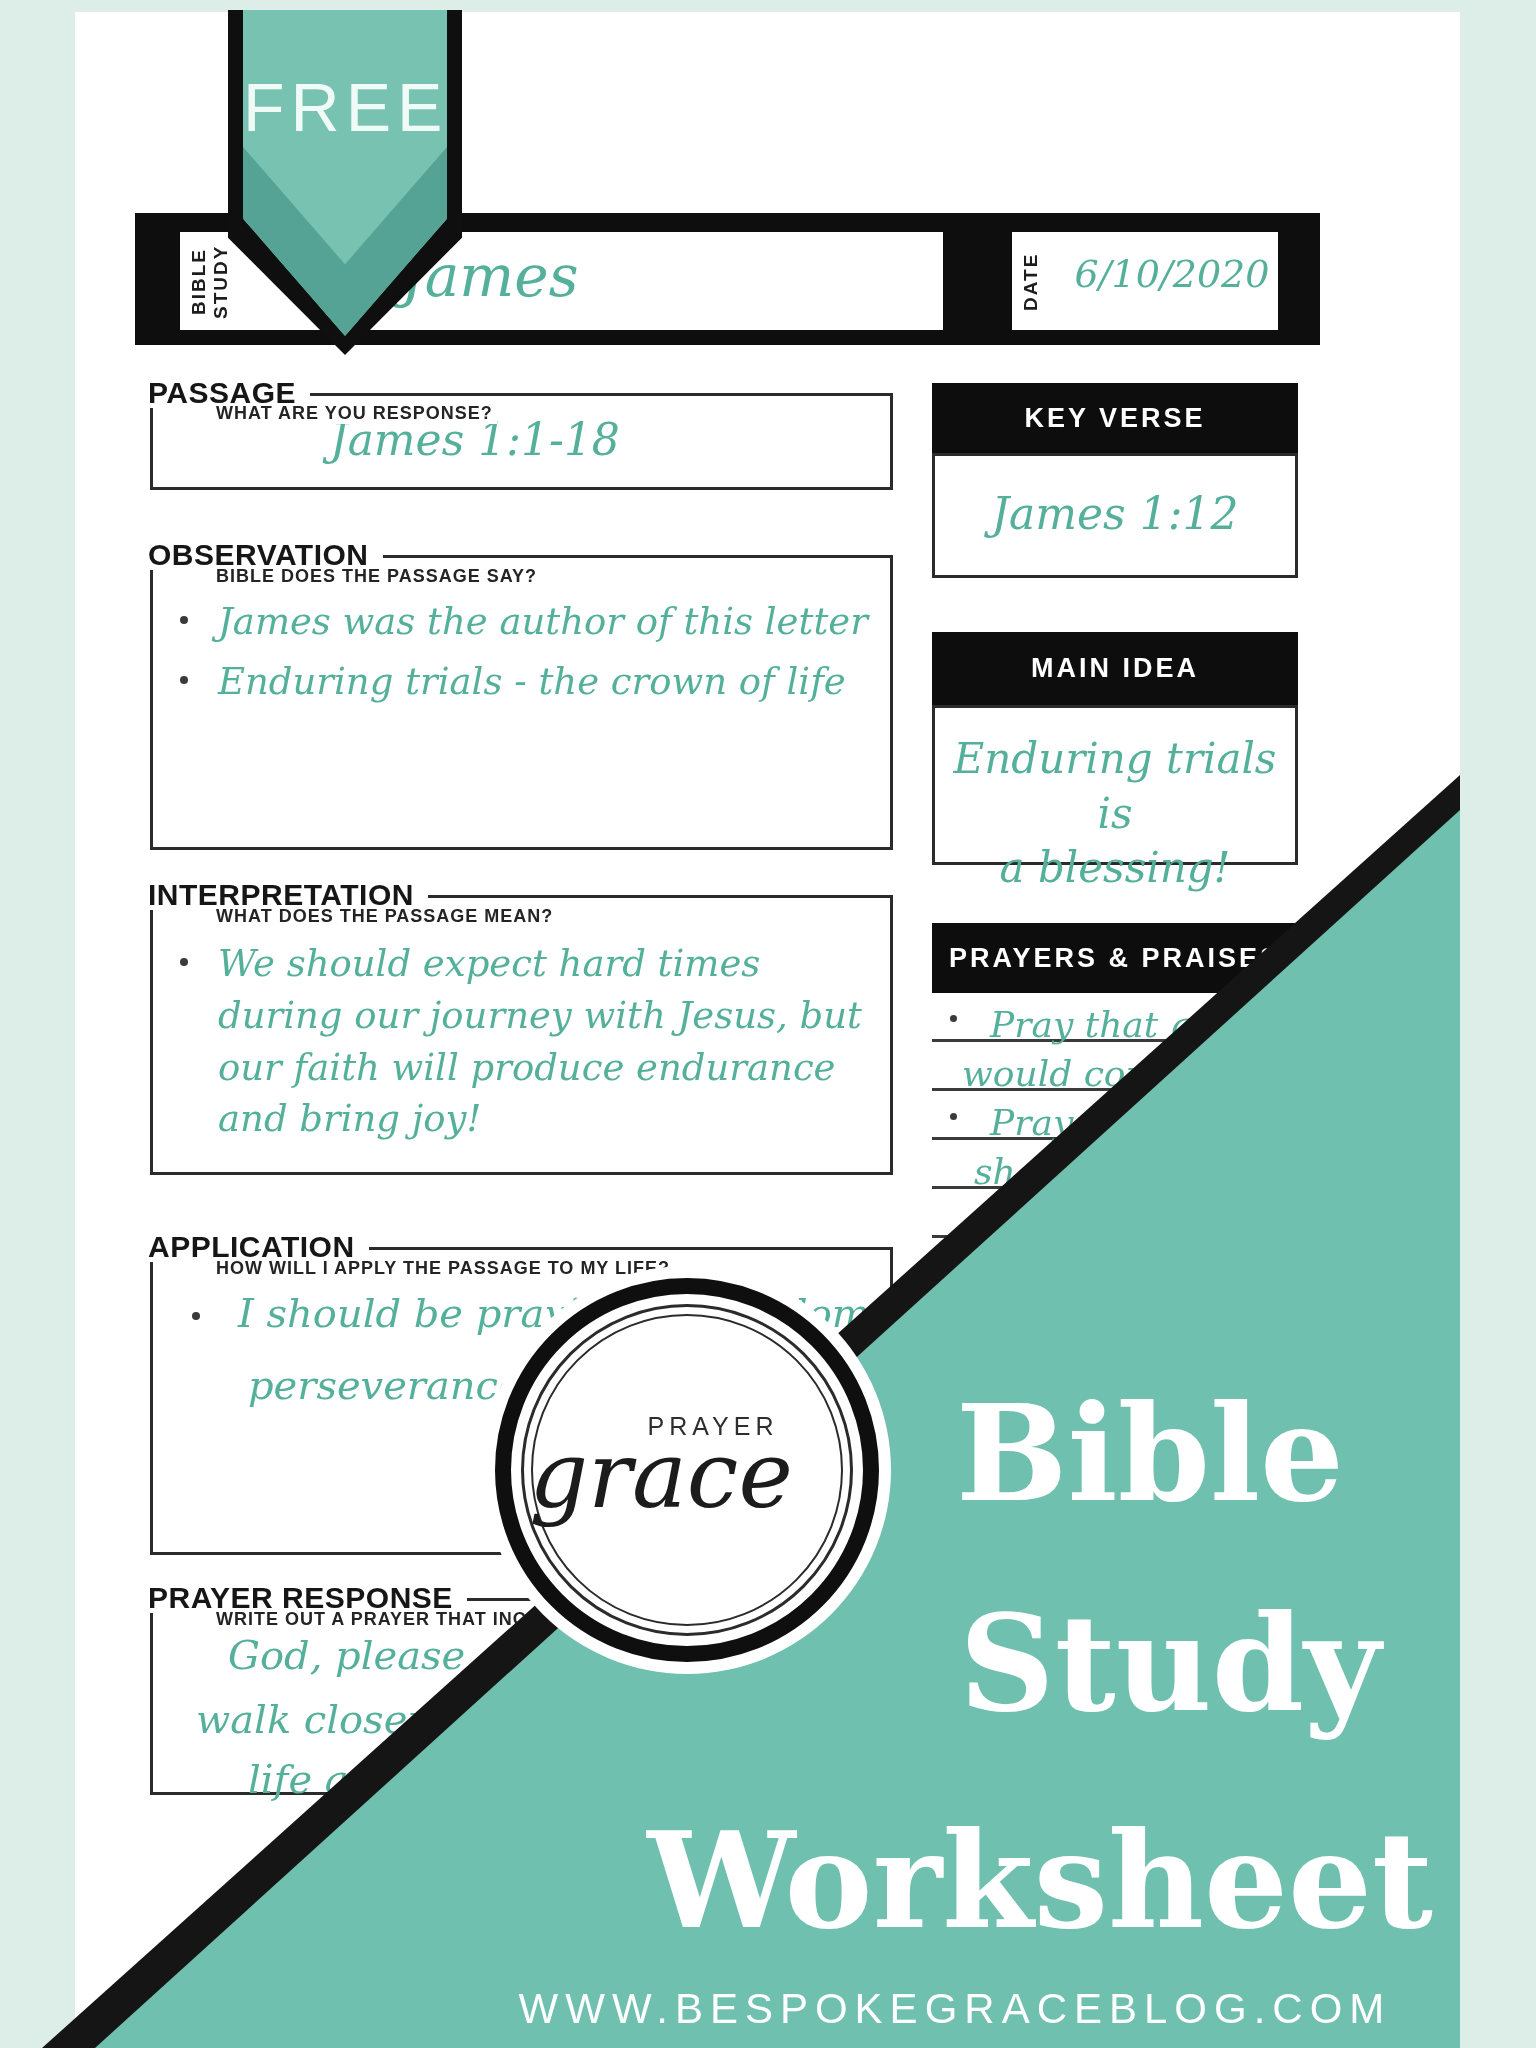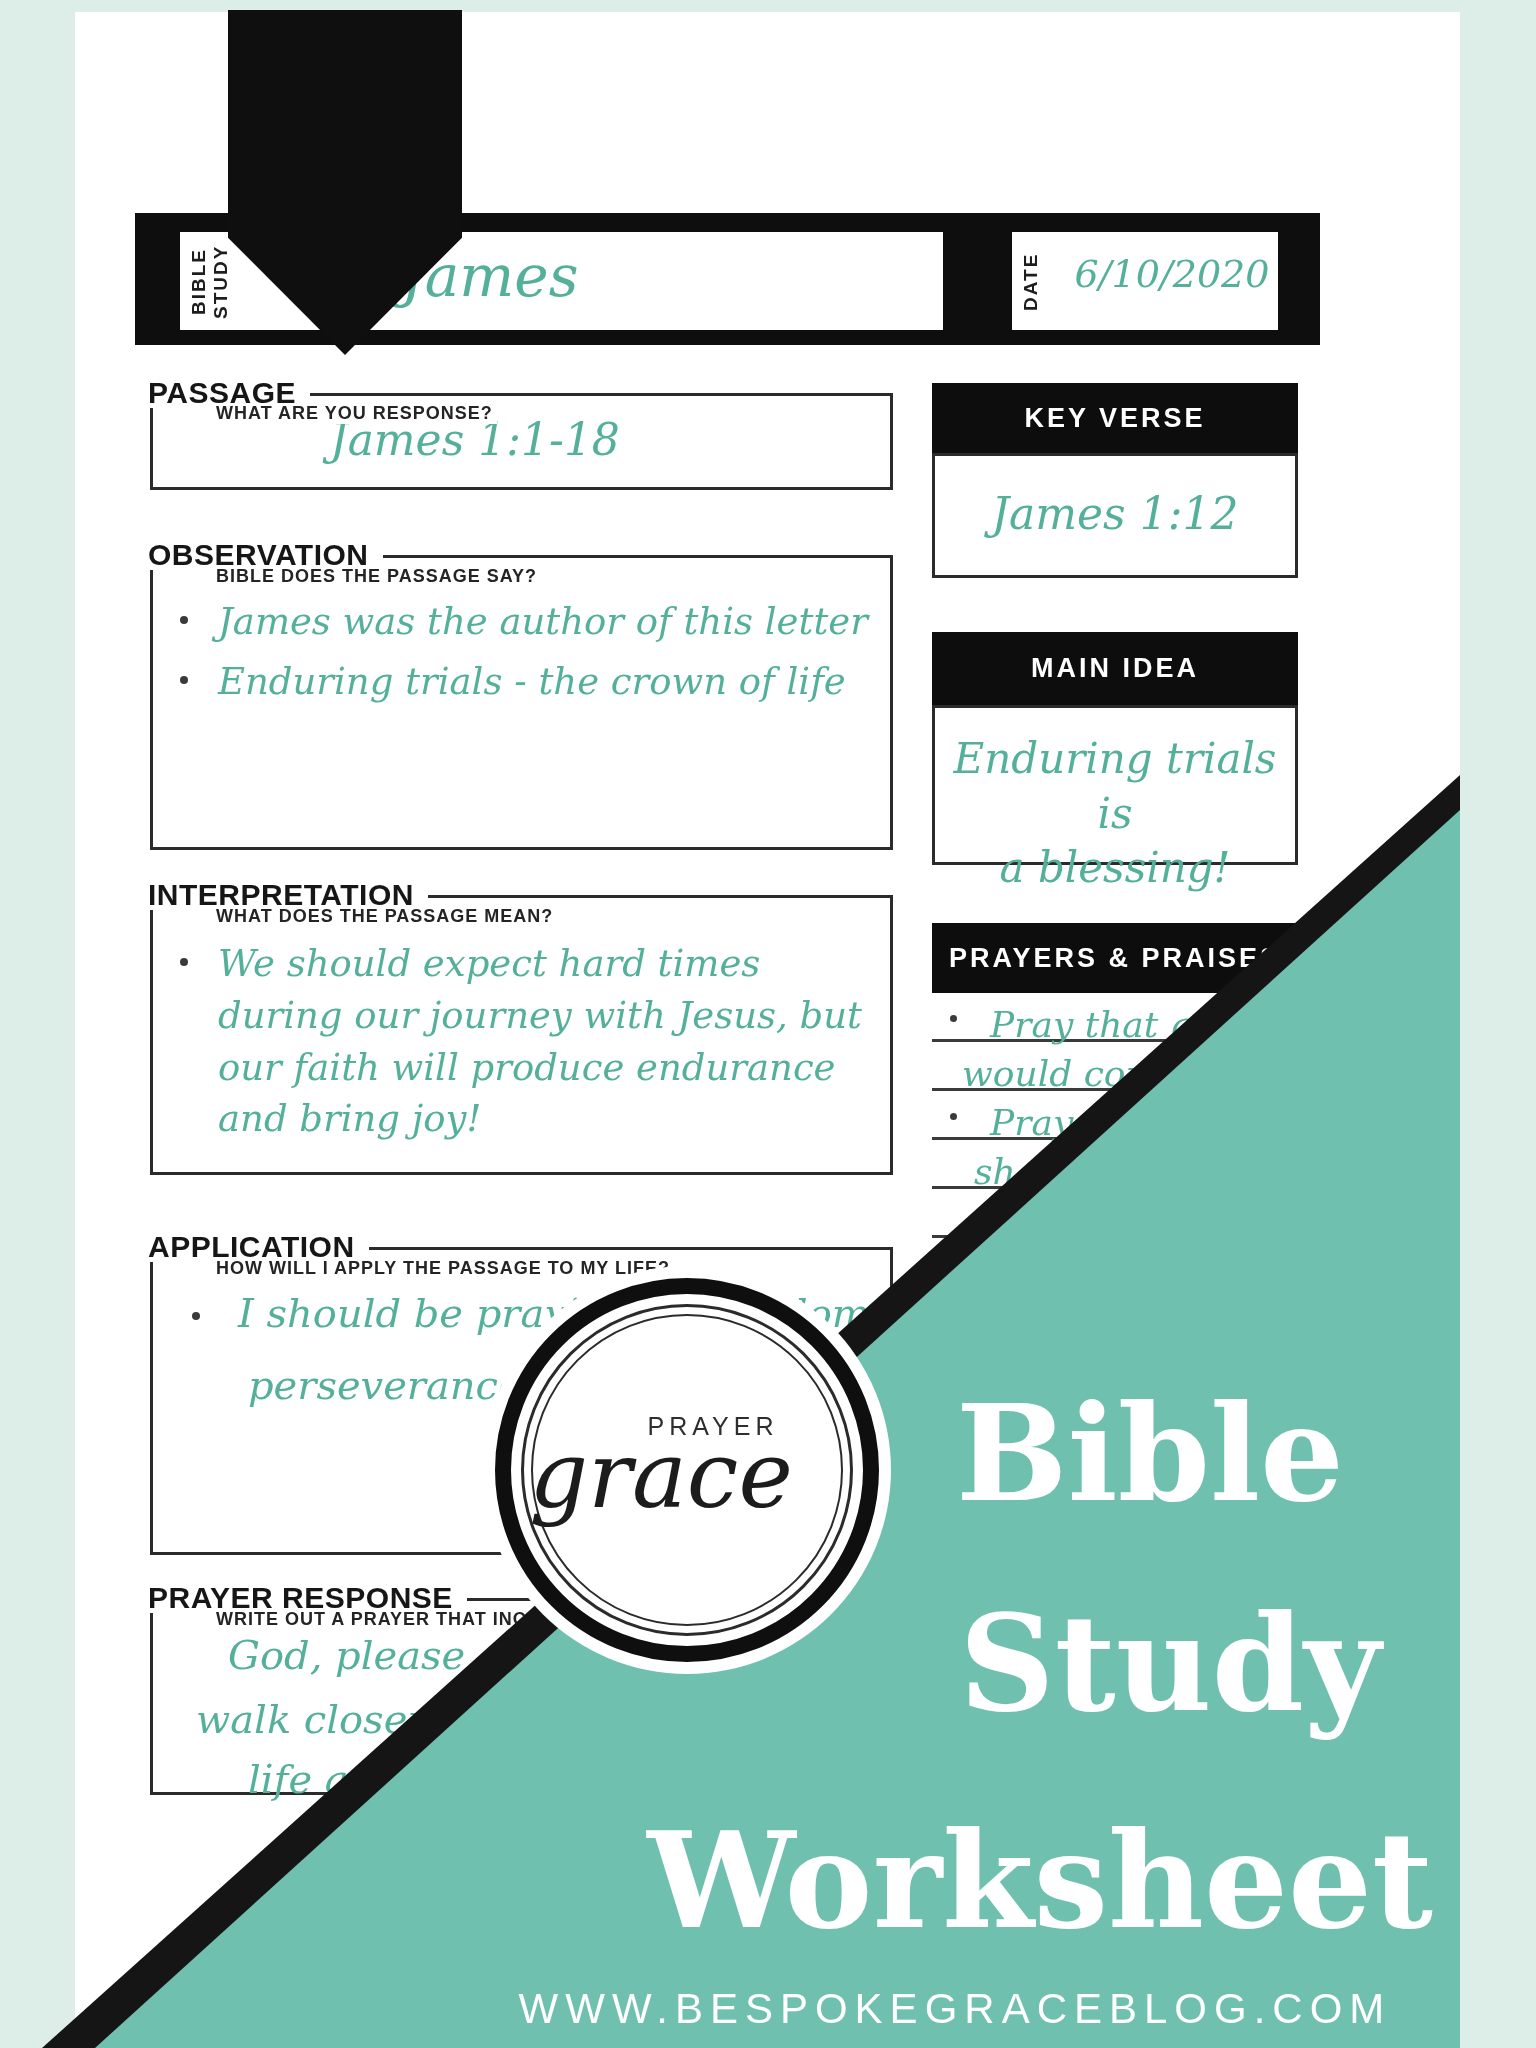--- a/index.html
+++ b/index.html
@@ -85,20 +85,24 @@
 
   <div class="abs header-bar"></div>
   <div class="abs header-box hb-left"></div>
   <div class="abs header-box hb-date"></div>
   <div class="abs vlabel v-bible"><span>BIBLE</span><br><span>STUDY</span></div>
   <div class="abs script hw-title">James</div>
   <div class="abs vlabel v-date">DATE</div>
   <div class="abs script hw-date">6/10/2020</div>
 
   <div class="abs ribbon-outline"></div>
+  <div class="abs ribbon-fill">
+    <div class="ribbon-fold"></div>
+    <div class="free-label">FREE</div>
+  </div>
 
   <div class="abs sec-box" style="left:150px; top:393px; width:743px; height:97px;"></div>
   <div class="abs sec-head" style="left:148px; top:378px;">PASSAGE</div>
   <div class="abs sec-cap" style="left:212px; top:403px;">WHAT ARE YOU RESPONSE?</div>
   <div class="abs script" style="left:330px; top:414px; font-size:44px;">James 1:1-18</div>
 
   <div class="abs sec-box" style="left:150px; top:555px; width:743px; height:295px;"></div>
   <div class="abs sec-head" style="left:148px; top:540px;">OBSERVATION</div>
   <div class="abs sec-cap" style="left:212px; top:566px;">BIBLE DOES THE PASSAGE SAY?</div>
   <div class="abs bullets" style="left:180px; top:596px; width:700px;">

